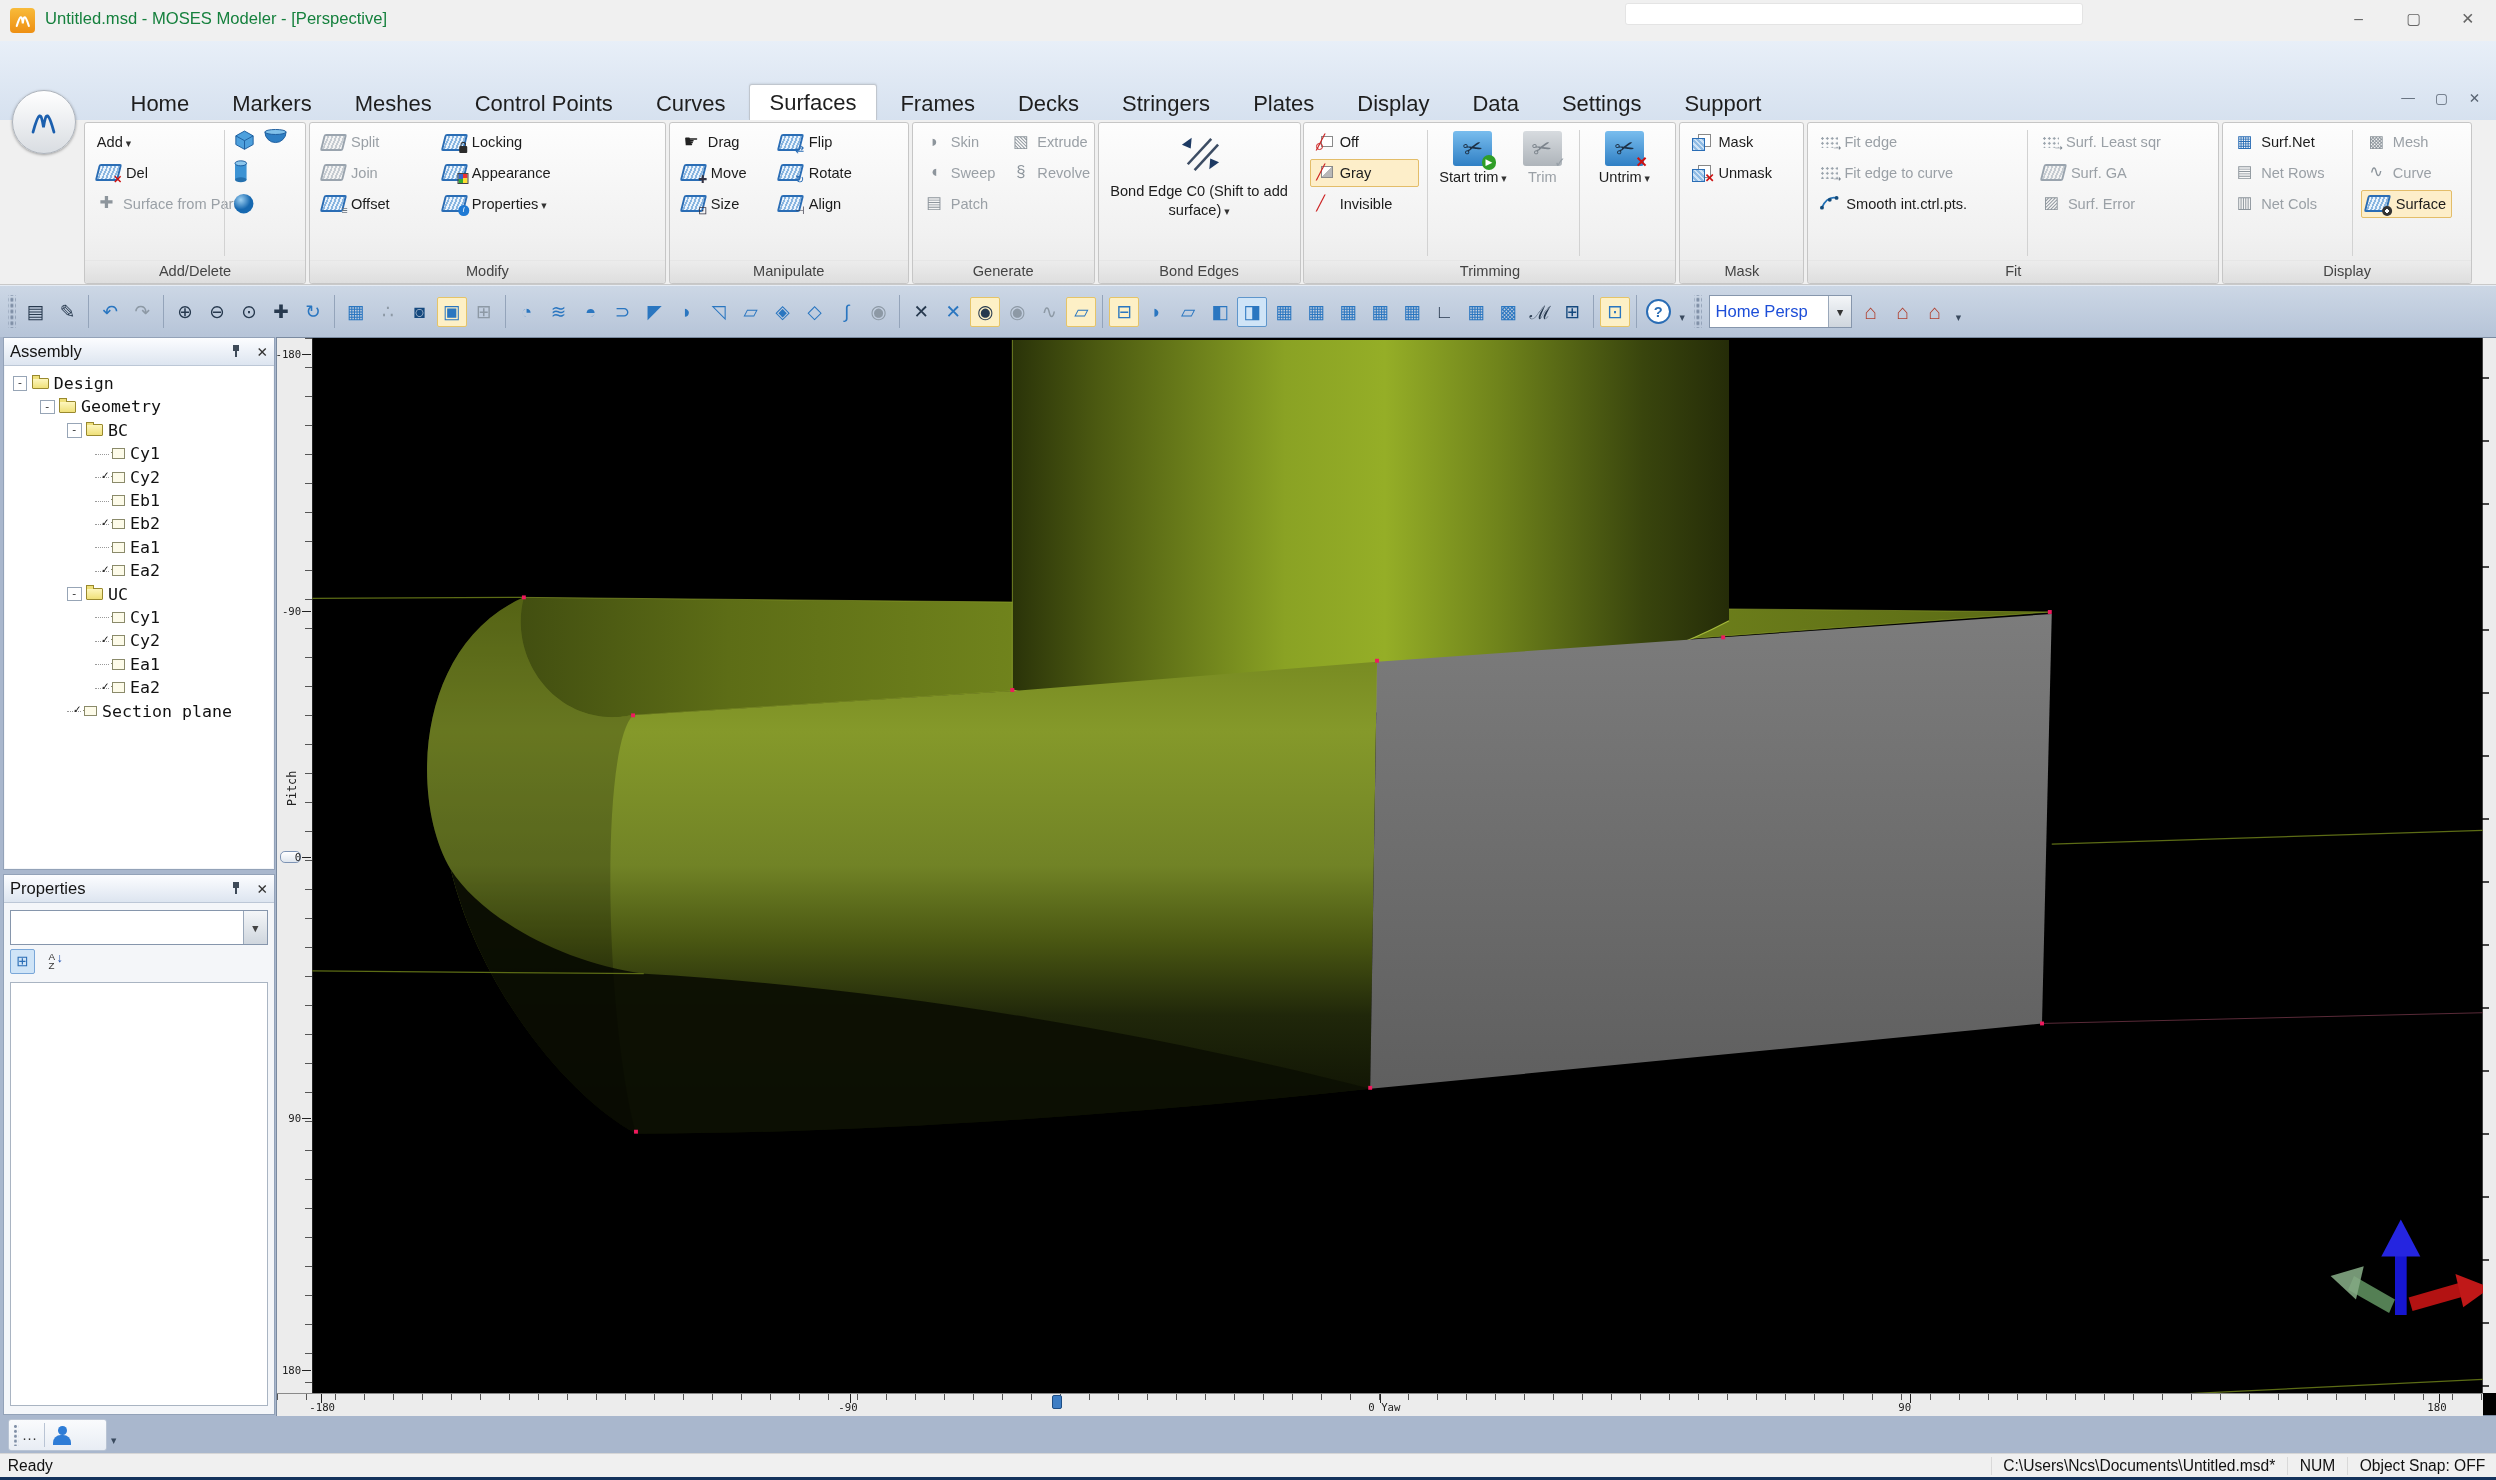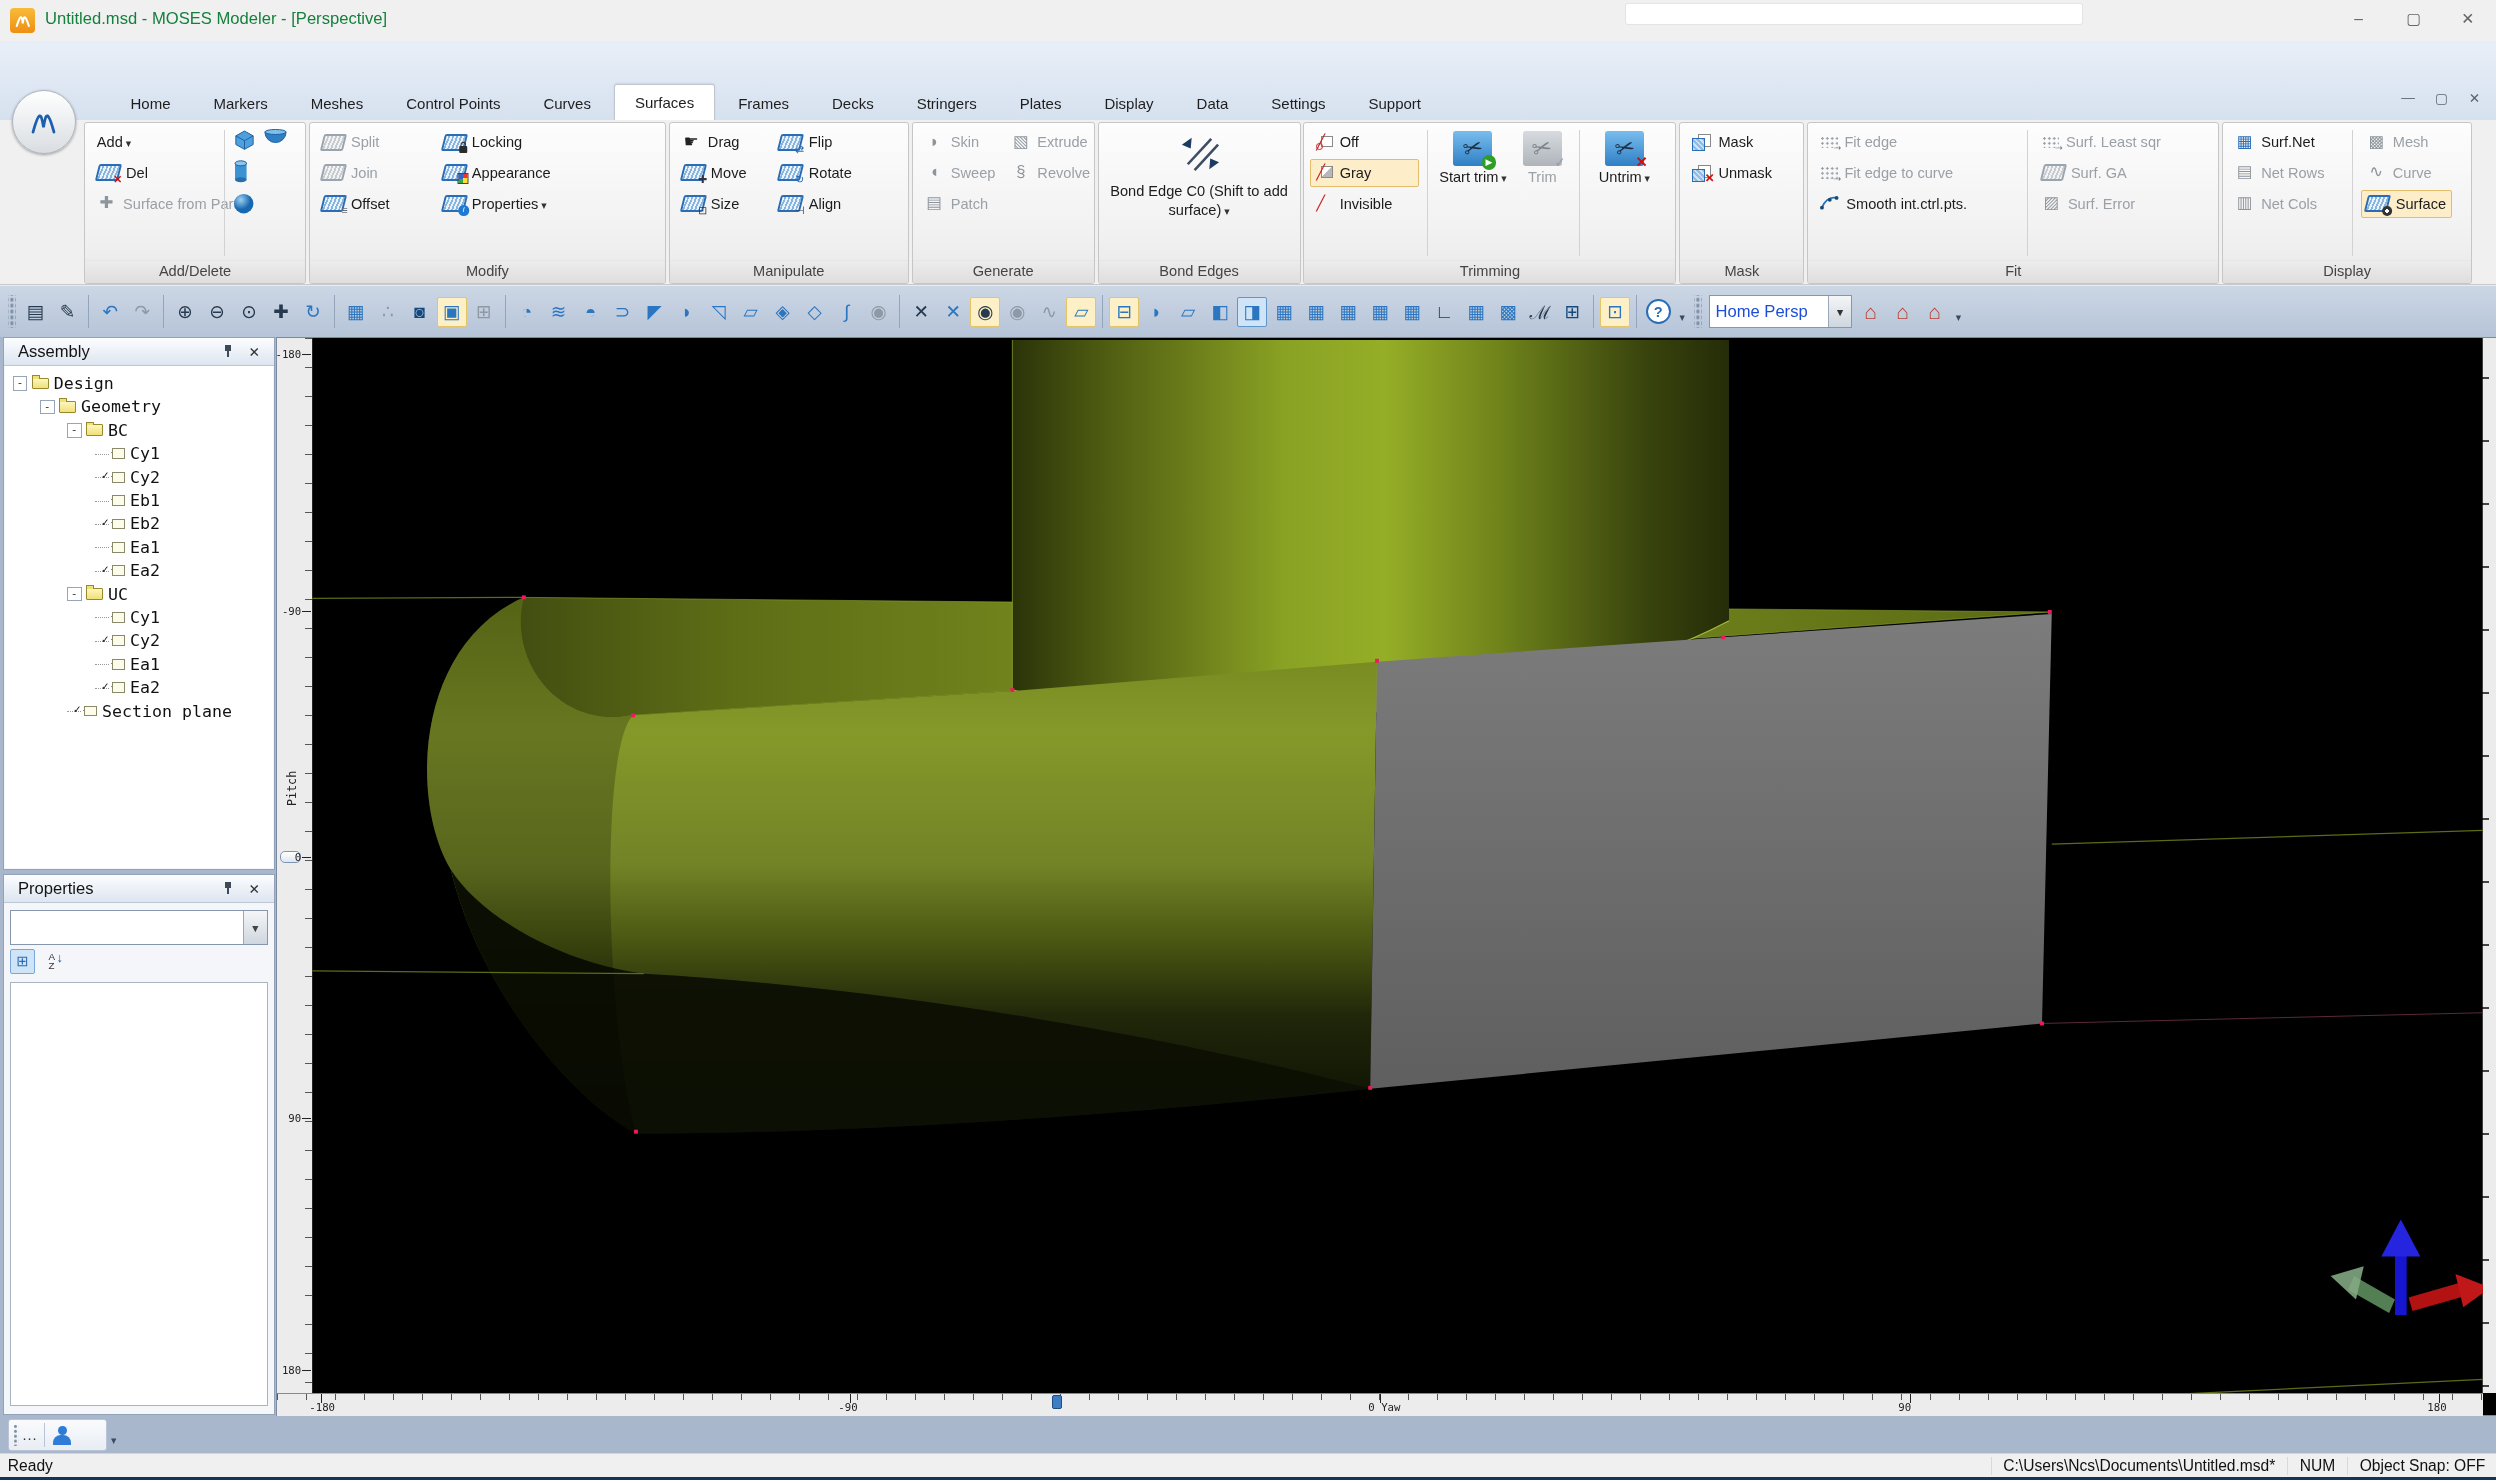--- a/index.html
+++ b/index.html
@@ -14,21 +14,21 @@
   .title-text{position:absolute;left:45px;top:8.8px;font-size:16.6px;color:#15803d;}
   .title-pill{position:absolute;left:1625px;top:2.9px;width:456px;height:20.5px;background:#fff;border-radius:2.9px;border:1px solid #e4e4e4;}
   .winbtn{position:absolute;top:5.9px;width:43px;height:27px;display:flex;align-items:center;justify-content:center;
           font-size:15.6px;color:#666;}
   
   .tabrow{left:0;top:41px;width:2497px;height:79px;background:linear-gradient(#e8eff8,#d6e1ef);}
   .orb{position:absolute;left:11.7px;top:49px;width:62px;height:62px;border-radius:50%;z-index:30;
        background:linear-gradient(#ffffff,#d9dde2);border:1px solid #aeb4bc;box-shadow:0 1px 2.9px rgba(0,0,0,.35);
        display:flex;align-items:center;justify-content:center;}
   .tabs{position:absolute;left:109px;bottom:0;display:flex;height:35px;align-items:flex-end;}
-  .tab{height:33px;display:flex;align-items:center;padding:0 19.5px;margin:0 2px;font-size:15px;color:#1e1e1e;
+  .tab{height:33px;display:flex;align-items:center;padding:0 19.5px;margin:0 2px;font-size:22px;color:#1e1e1e;
        border-radius:2.9px 2.9px 0 0;}
   .tab.active{background:#fff;border:1px solid #c0c6ce;border-bottom:none;height:35px;box-shadow:0 -1px 2px rgba(0,0,0,.08);}
   .mdictrls{position:absolute;right:11.7px;top:49px;display:flex;gap:11.7px;color:#5a6573;font-size:13.7px;}
   .mdictrls span{width:21.5px;text-align:center;}
 
   
   .ribbon{left:0;top:120px;width:2497px;height:165px;background:#f0f0f0;border-bottom:1px solid #c9c9c9;
           display:flex;align-items:stretch;padding:2px 0 0 84px;box-sizing:border-box;gap:2.9px;}
   .rgroup{background:linear-gradient(#fdfdfd,#f1f1f1 70%,#e9e9e9);border:1px solid #c6c6c6;border-radius:2.9px;
           display:flex;flex-direction:column;flex:none;}
@@ -103,21 +103,21 @@
   .tb-ovf{width:15.6px;height:29px;display:flex;align-items:flex-end;justify-content:center;color:#3a4a5e;font-size:10.7px;flex:none;padding-bottom:3.9px;}
   .tb-combo{display:flex;align-items:center;height:31px;background:#fff;border:1px solid #8696ac;margin:0 2.9px;flex:none;}
   .tb-combo .val{width:107px;padding:0 5.9px;font-size:16.6px;color:#1d4ed8;white-space:nowrap;overflow:hidden;}
   .tb-combo .cbtn{width:21.5px;height:100%;background:linear-gradient(#f4f6f8,#cfd6de);border-left:1px solid #9aa8ba;
                   display:flex;align-items:center;justify-content:center;font-size:10.7px;color:#333;}
 
   
   .client{left:0;top:337px;width:2497px;height:1116px;background:#a9b7cd;}
   .panel{position:absolute;left:2.9px;width:272px;background:#f4f6f9;border:1px solid #93a2b8;box-sizing:border-box;}
   .phead{height:27px;background:linear-gradient(#fcfdff,#dde5f0);border-bottom:1px solid #bcc7d6;
-         display:flex;align-items:center;padding:0 14px;font-size:16.6px;color:#141414;}
+         display:flex;align-items:center;padding:0 6px;font-size:16.6px;color:#141414;}
   .phead .sp{flex:1;}
   .pin{width:9.8px;height:13.7px;position:relative;margin-right:15.6px;}
   .pin::before{content:"";position:absolute;top:0;left:2px;width:5.9px;height:6.8px;background:#3e4a58;}
   .pin::after{content:"";position:absolute;top:6.8px;left:4.4px;width:1.5px;height:5.9px;background:#3e4a58;}
   .pclose{font-size:13.7px;color:#333;}
   .tree{position:absolute;left:1px;right:1px;top:28px;bottom:1px;background:#fff;overflow:hidden;
         font-family:"DejaVu Sans Mono",monospace;font-size:16.6px;color:#111;padding-top:5.9px;}
   .trow{display:flex;align-items:center;height:23.4px;white-space:nowrap;}
   .exp{width:12.7px;height:12.7px;border:1px solid #97a5b6;background:#fff;color:#333;font-size:11.7px;line-height:10.7px;
        text-align:center;margin-right:4.9px;flex:none;font-family:"Liberation Sans",sans-serif;}

